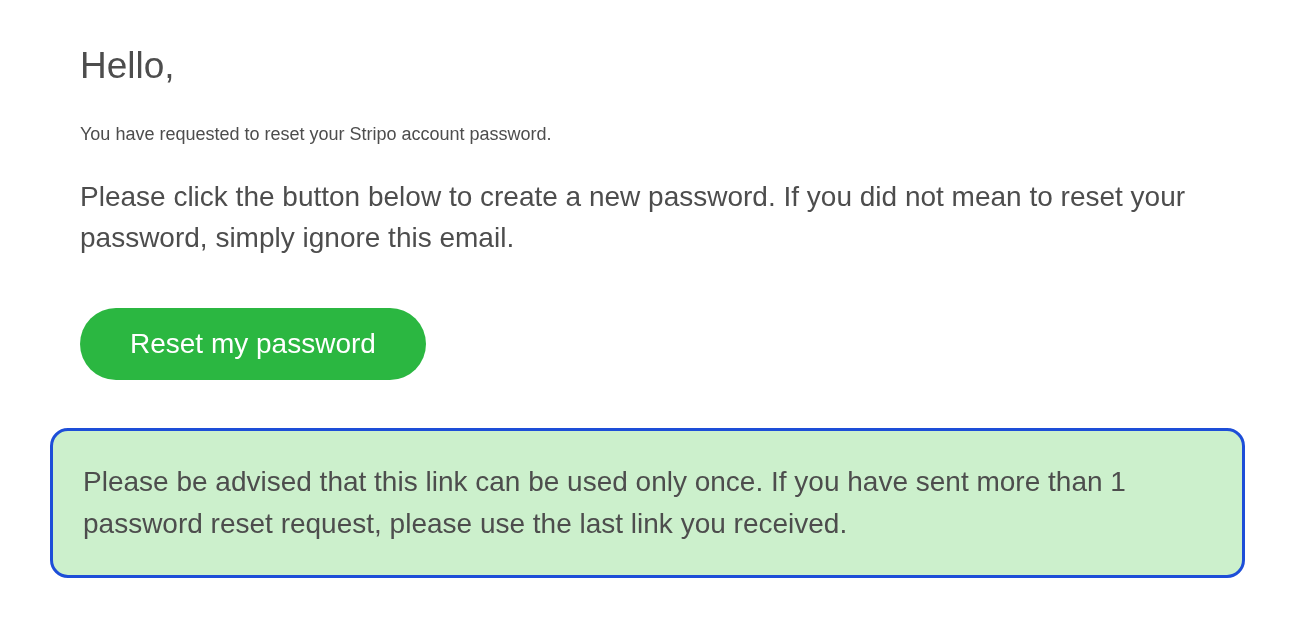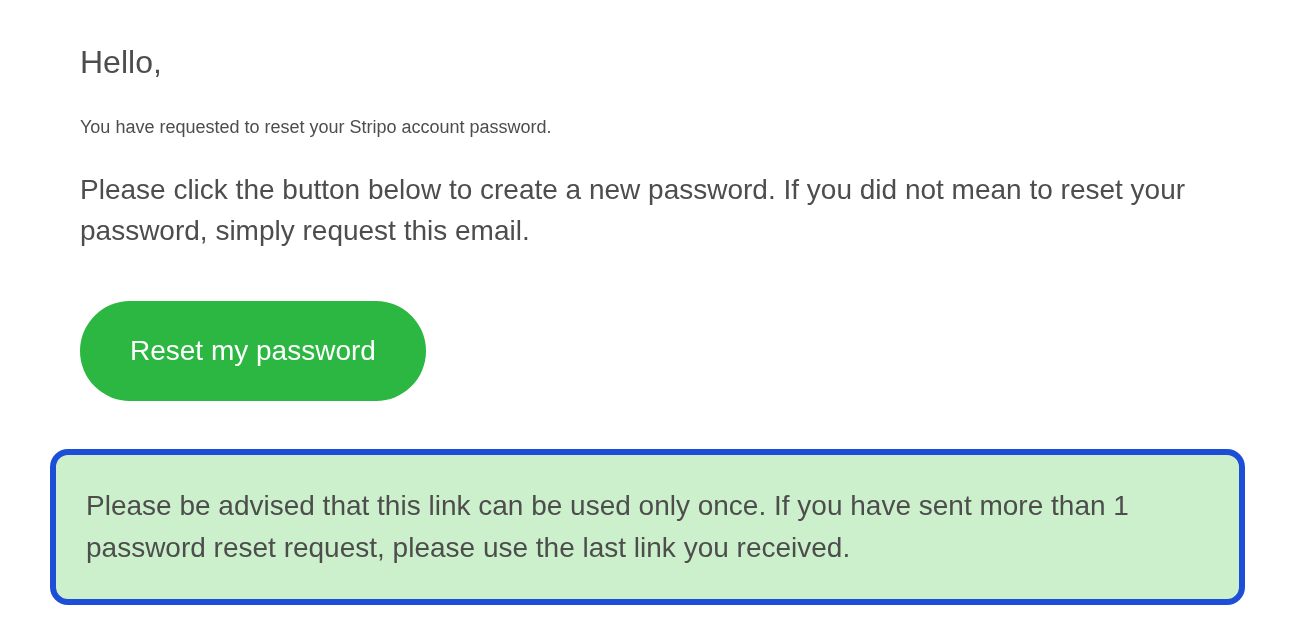--- a/index.html
+++ b/index.html
@@ -9,21 +9,21 @@
     }
     body {
       font-family: -apple-system, BlinkMacSystemFont, "Segoe UI", Helvetica, Arial, sans-serif;
       background: #ffffff;
       width: 1300px;
       height: 644px;
       padding: 40px 55px 40px 80px;
       color: #4a4a4a;
     }
     .greeting {
-      font-size: 32px;
+      font-size: 37px;
       line-height: 1.4;
       margin-bottom: 30px;
       color: #4d4d4d;
     }
     .intro {
       font-size: 18px;
       line-height: 1.4;
       margin-bottom: 30px;
       color: #4d4d4d;
     }
@@ -34,46 +34,46 @@
       color: #4d4d4d;
     }
     .reset-button {
       display: inline-block;
       background: #2bb741;
       color: #ffffff;
       font-size: 28px;
       font-weight: 500;
       border: none;
       border-radius: 999px;
-      padding: 34px 50px;
+      padding: 20px 50px;
       cursor: pointer;
       margin-bottom: 48px;
     }
     .notice-box {
       background: #ccf0cc;
-      border: 6px solid #1d4ed8;
+      border: 3px solid #1d4ed8;
       border-radius: 18px;
       padding: 30px 30px;
       font-size: 28px;
       line-height: 1.5;
       color: #4d4d4d;
       margin-left: -30px;
       margin-right: 0px;
     }
   </style>
 </head>
 <body>
 
 
 
 <p class="greeting">Hello,</p>
 
 <p class="intro">You have requested to reset your Stripo account password.</p>
 
-<p class="instructions">Please click the button below to create a new password. If you did not mean to reset your password, simply request this email.</p>
+<p class="instructions">Please click the button below to create a new password. If you did not mean to reset your password, simply ignore this email.</p>
 
 <button class="reset-button">Reset my password</button>
 
 <div class="notice-box">
   <span>Please be advised that this link can be used only once. If you have sent more than 1 password reset request, please use the last link you received.</span>
 </div>
 
 
 
 

